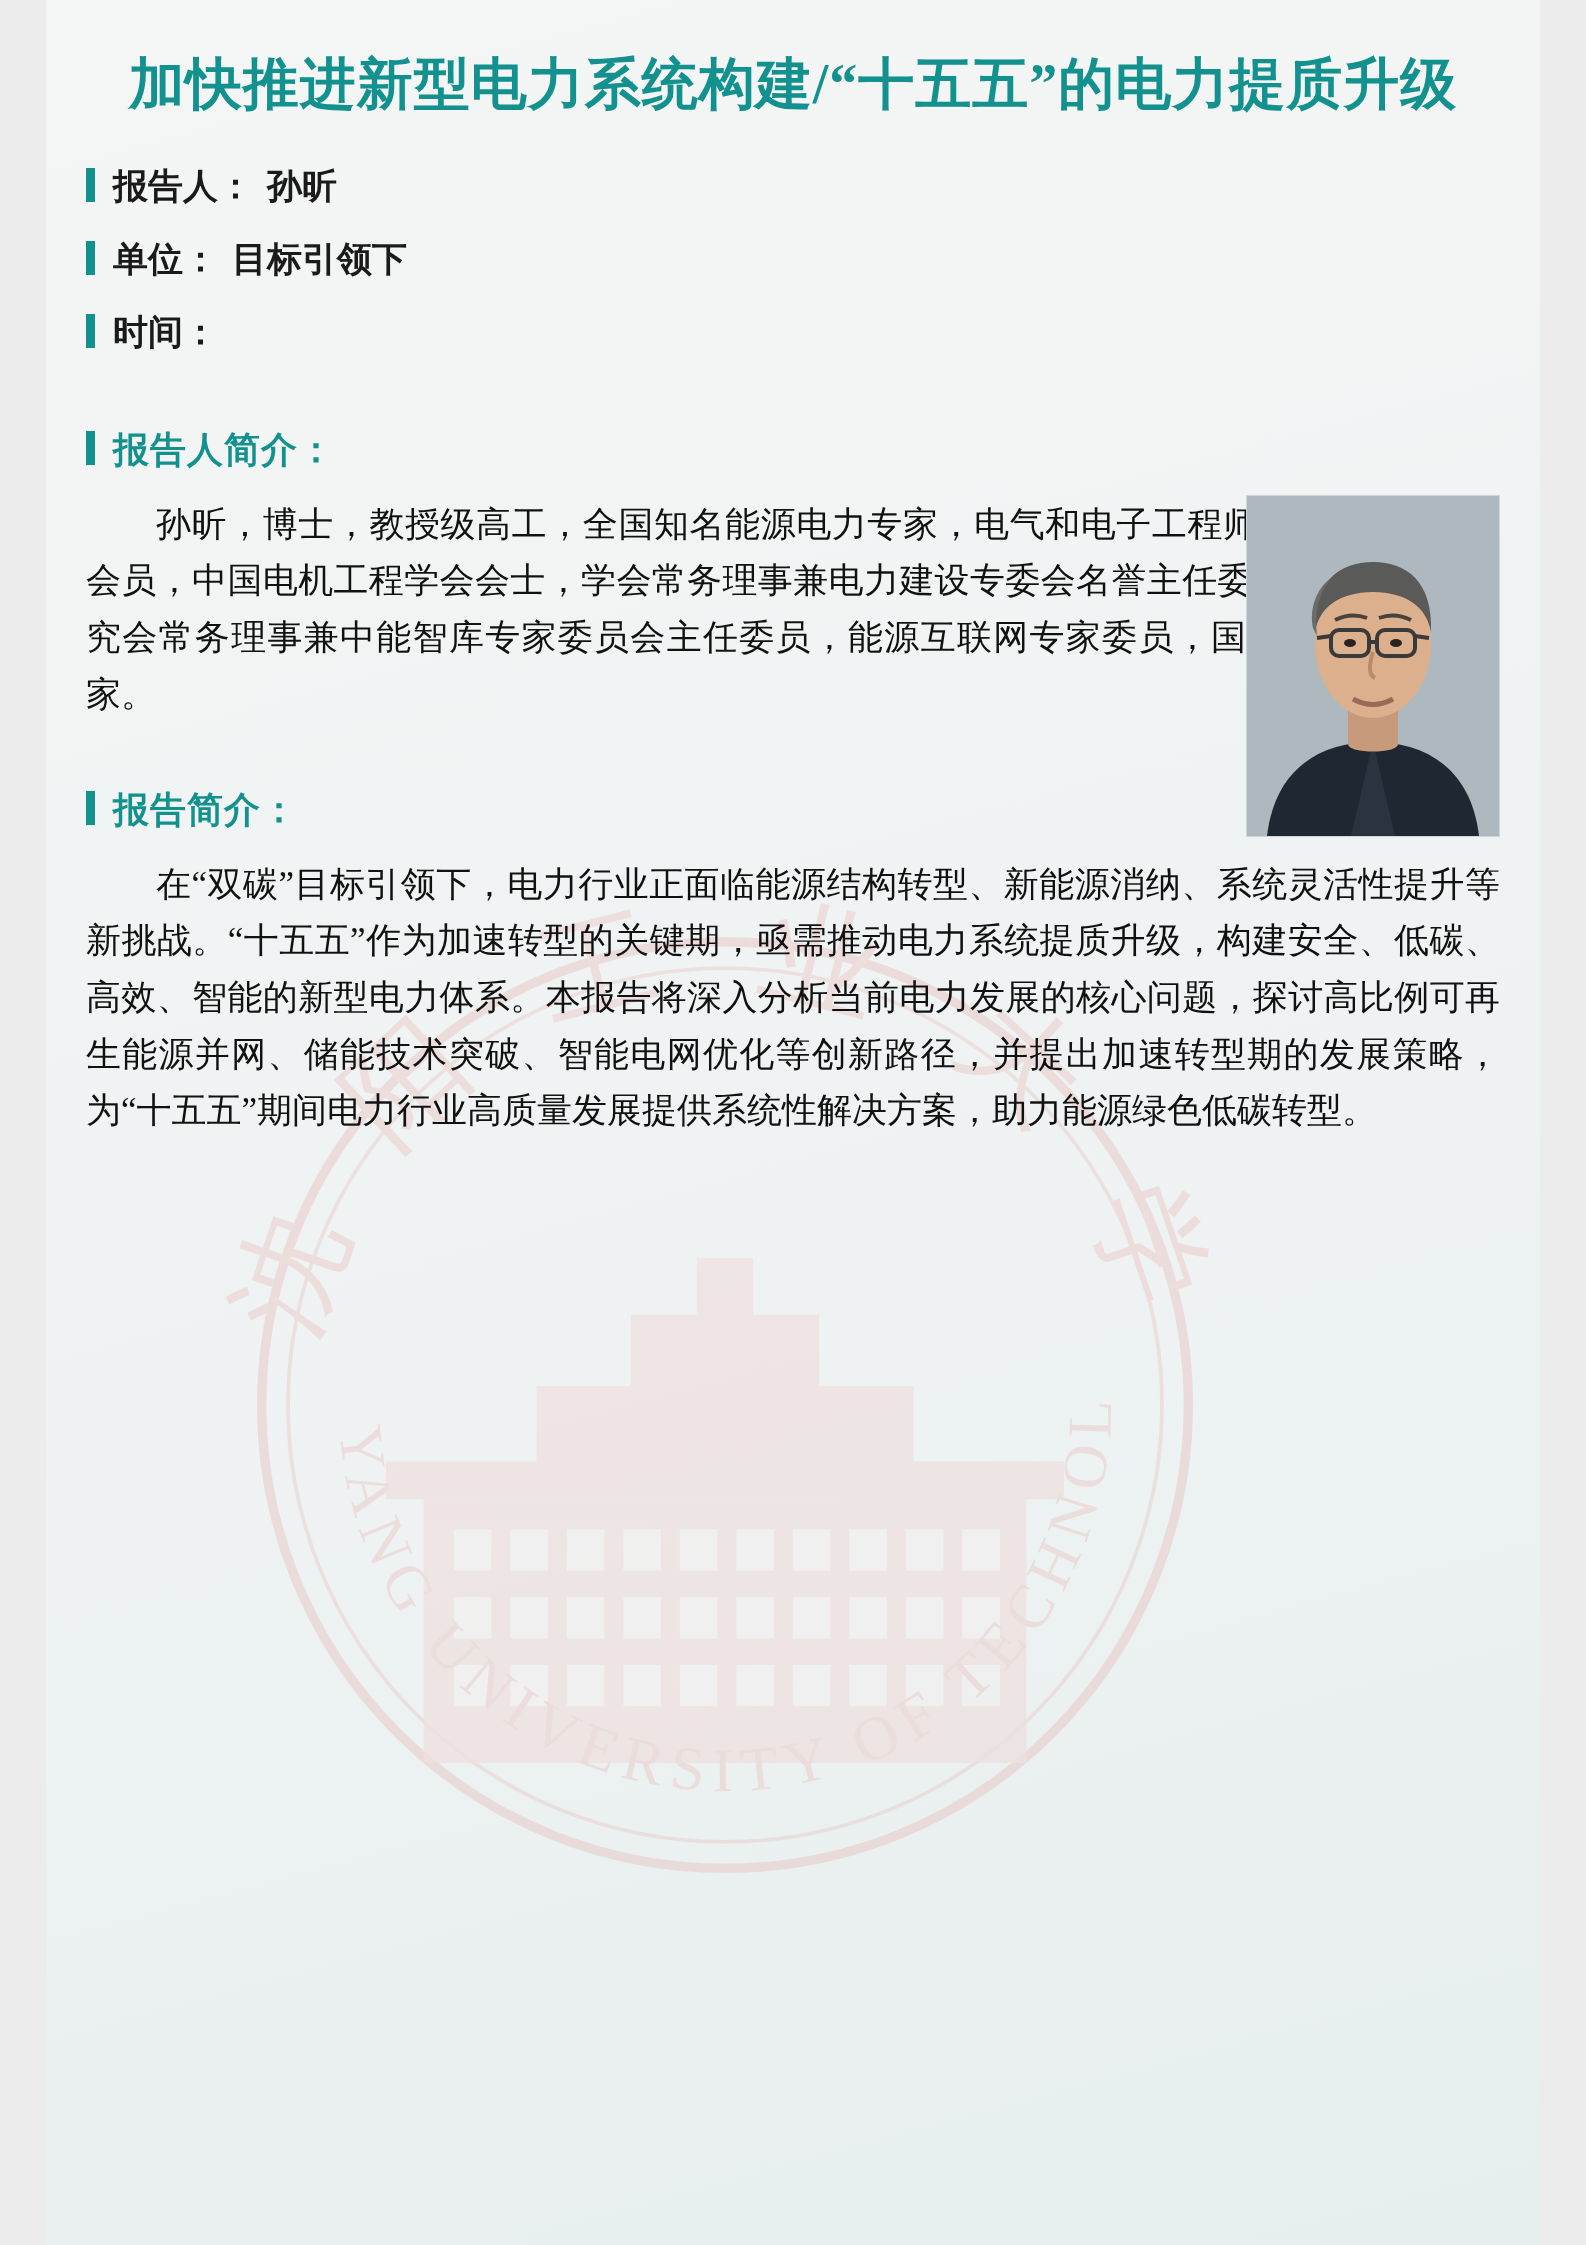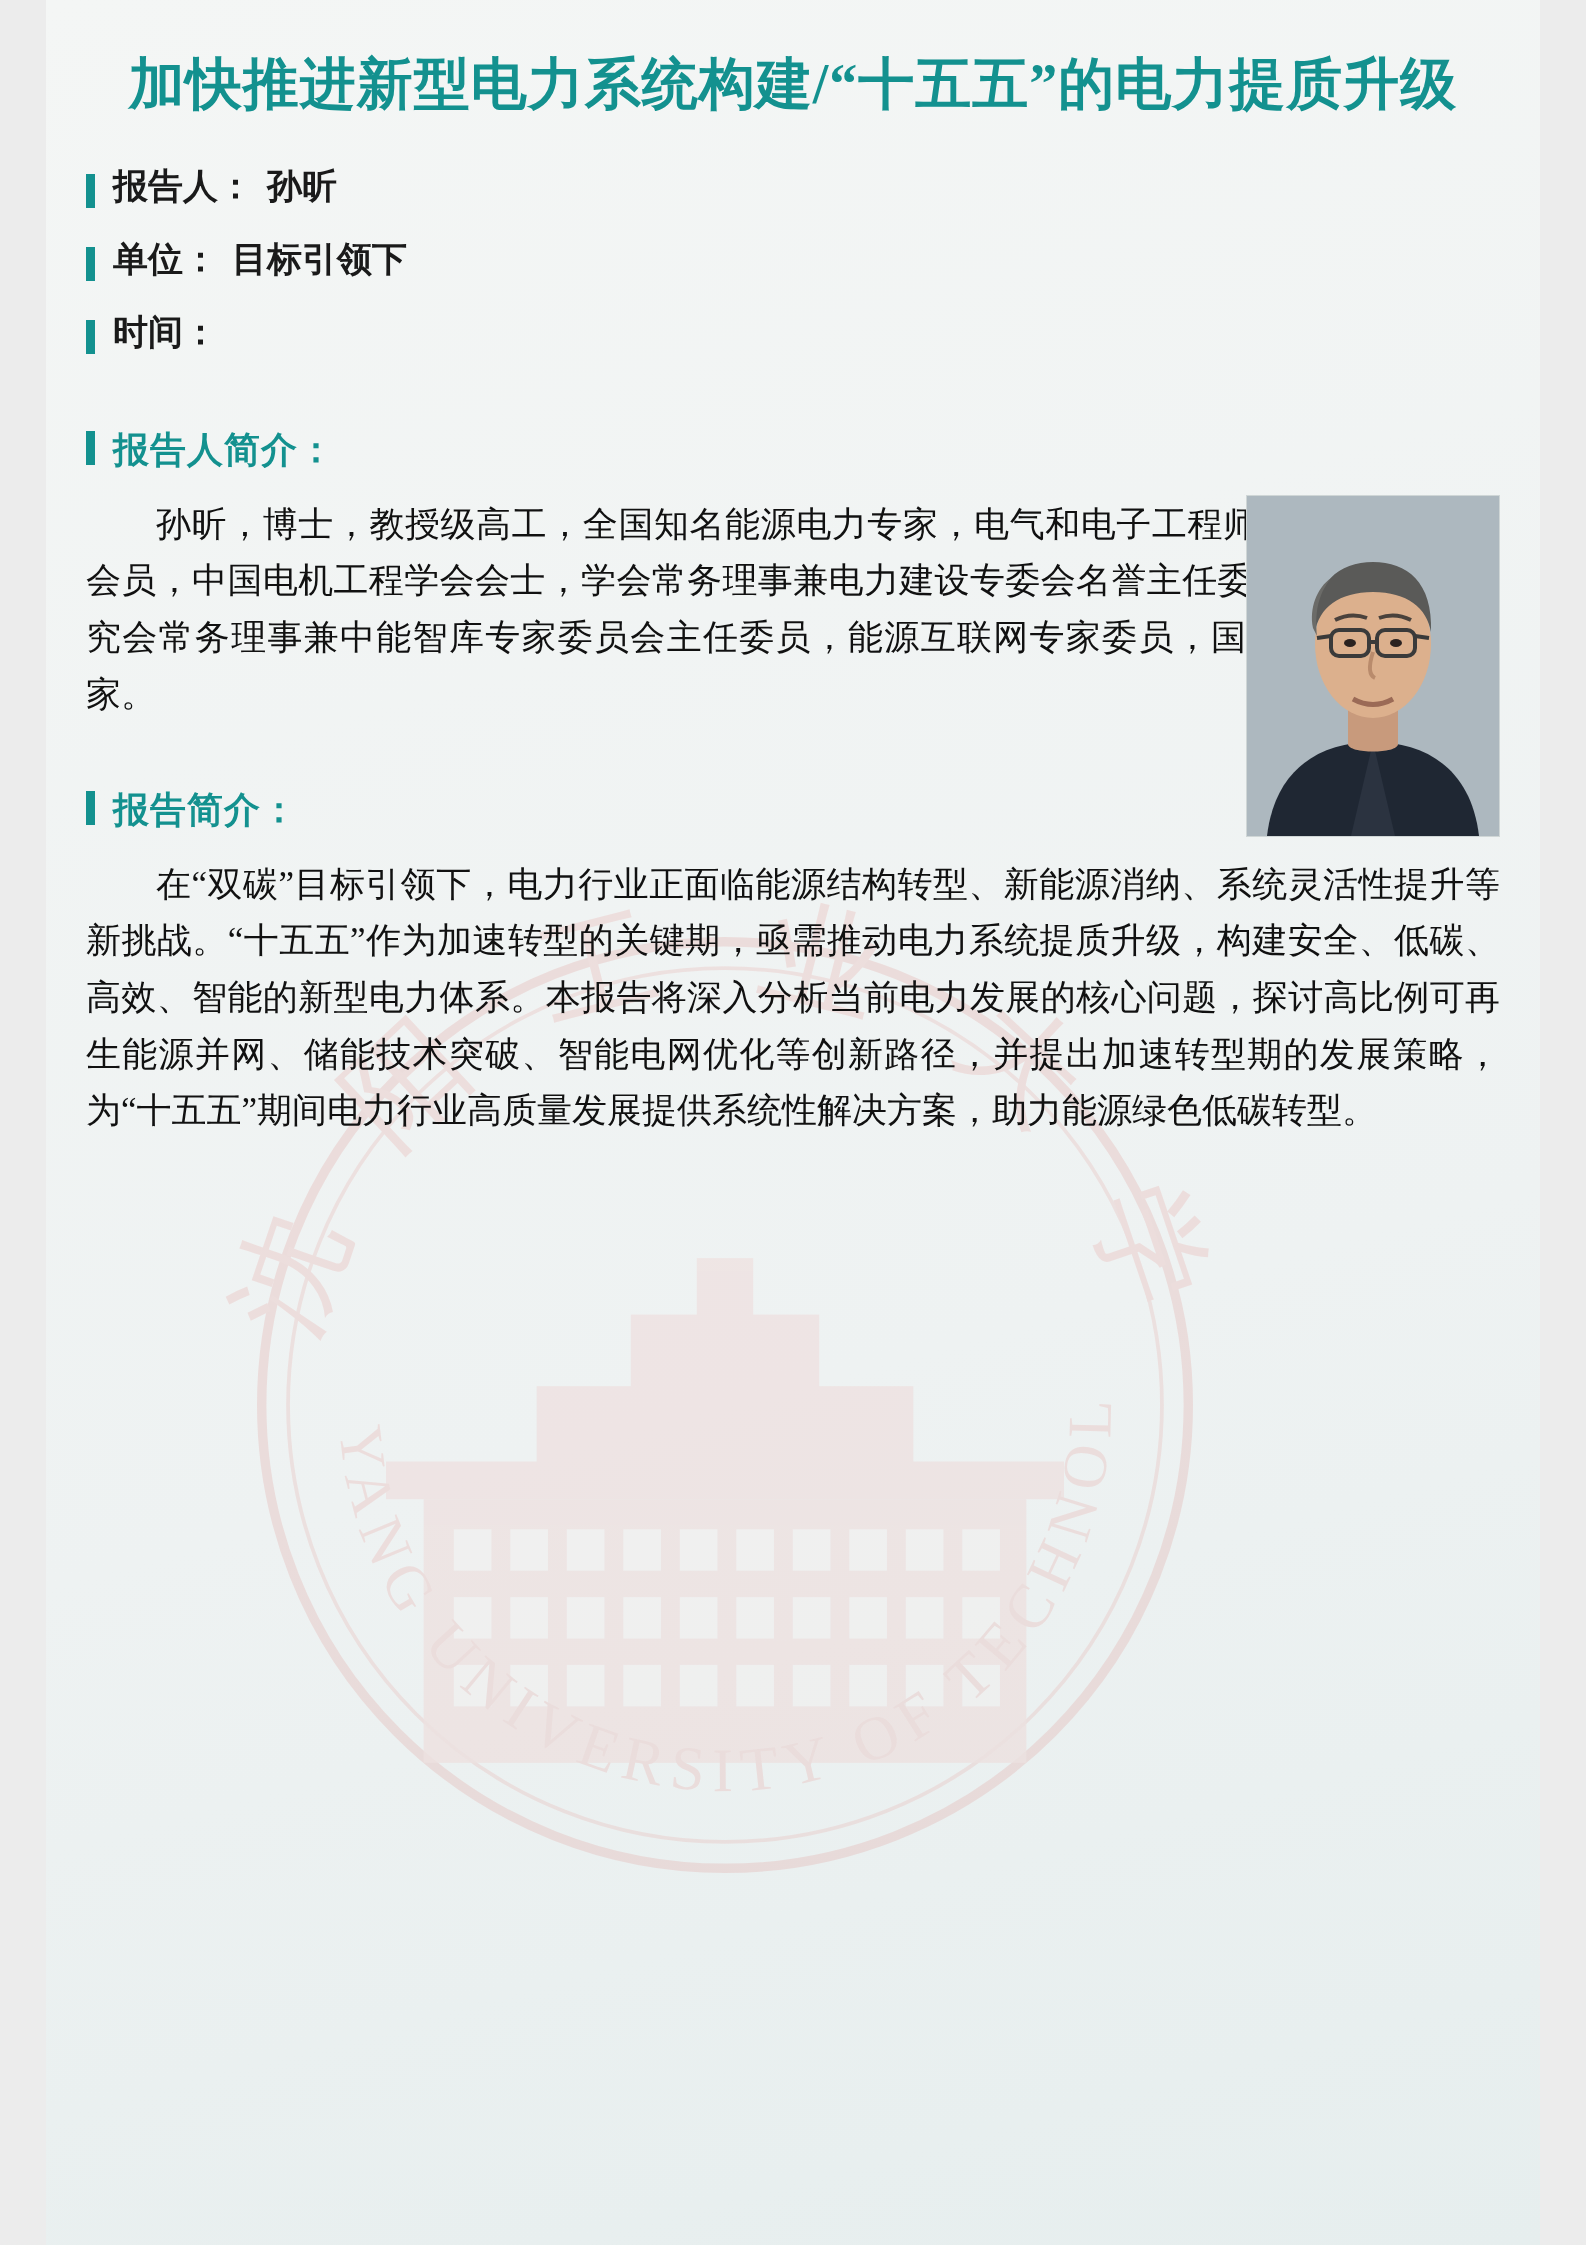--- a/index.html
+++ b/index.html
@@ -70,21 +70,21 @@
     text-align: center;
     letter-spacing: 1px;
   }
 
   .meta {
     margin-top: 42px;
     position: relative;
   }
   .meta-row {
     display: flex;
-    align-items: center;
+    align-items: flex-start;
     margin-bottom: 26px;
   }
   .bar {
     display: inline-block;
     width: 9px;
     height: 34px;
     background: #13918f;
     margin-right: 18px;
     position: relative;
     top: 5px;

